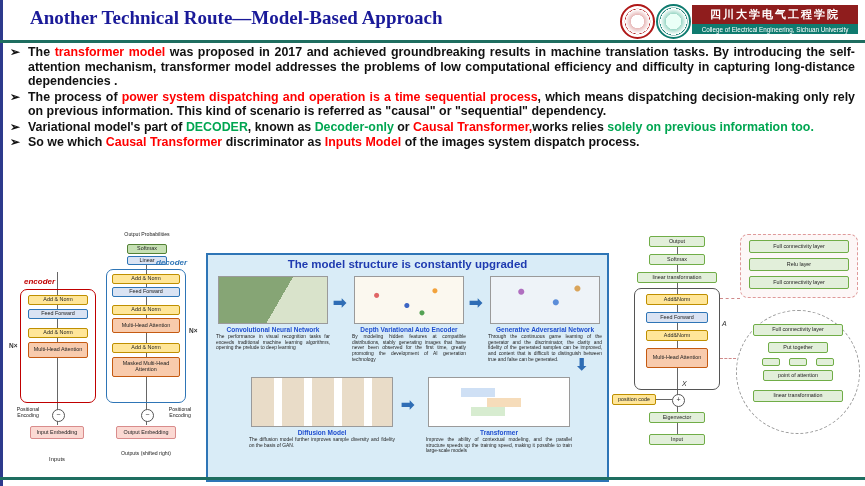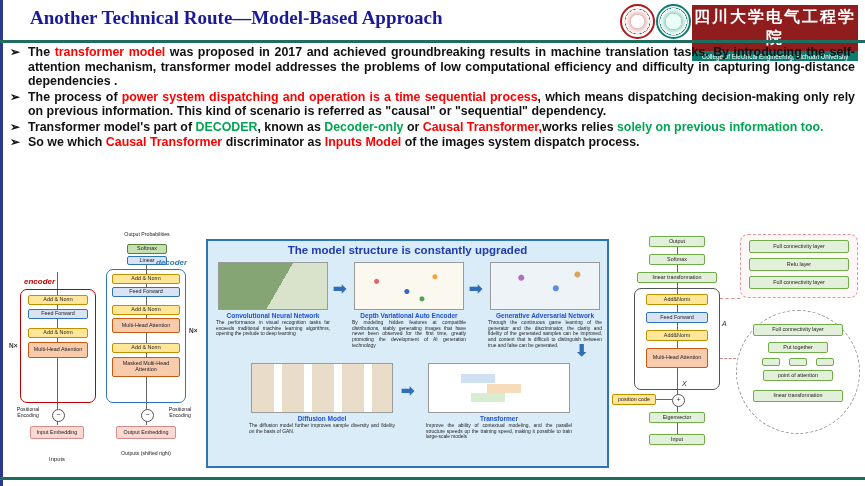--- a/index.html
+++ b/index.html
@@ -10,21 +10,21 @@
   .rule.top{top:40px;}
   .rule.bottom{top:477px;}
 
   
   .title{position:absolute;left:30px;top:7px;font-family:"Liberation Serif",serif;
          font-size:19px;font-weight:bold;color:#1a1a99;}
   .seal{position:absolute;top:4px;width:31px;height:31px;border-radius:50%;}
   .seal.red{left:620px;border:2px solid #b01818;background:radial-gradient(circle,#fff 30%,#e7b9b9 31%,#fff 55%,#b01818 56%,#fff 60%);}
   .seal.green{left:656px;border:2px solid #0f7b6f;background:radial-gradient(circle,#eafff7 35%,#9fd8c8 36%,#fff 60%,#0f7b6f 61%,#fff 66%);}
   .logo-text{position:absolute;left:692px;top:5px;width:166px;}
-  .logo-cn{background:#8f1d1d;color:#fff;font-size:16px;font-weight:bold;text-align:center;
+  .logo-cn{background:#8f1d1d;color:#fff;font-size:11px;font-weight:bold;text-align:center;
            letter-spacing:2px;padding:2px 0;}
   .logo-en{background:#0f7b6f;color:#fff;font-size:6.3px;text-align:center;padding:1.5px 0;}
 
   
   .bullets{position:absolute;left:10px;top:45px;width:845px;}
   .bullet{display:flex;gap:3px;font-weight:bold;font-size:12.4px;line-height:1.17;
           text-align:justify;color:#111;margin-bottom:1px;}
   .marker{flex:0 0 15px;font-size:12px;}
   .c-k{color:#111;} .c-r{color:#ff0000;} .c-g{color:#00a651;}
 
@@ -41,21 +41,21 @@
   .gpale {background:#e2efda;border-color:#70ad47;}
   .outline{position:absolute;border-radius:7px;box-sizing:border-box;}
   .vline{position:absolute;width:1px;background:#666;}
   .hline{position:absolute;height:1px;background:#666;}
   .dashline{position:absolute;border-top:1px dashed #cf8a8a;}
   .tiny{position:absolute;font-size:5.2px;line-height:1.1;text-align:center;color:#222;}
   .pluscirc{position:absolute;width:11px;height:11px;border:1px solid #555;border-radius:50%;
             background:#fff;font-size:7px;line-height:10px;text-align:center;color:#333;z-index:2;}
 
   
-  .upanel{position:absolute;left:206px;top:239px;width:403px;height:229px;background:#d9ecf7;
+  .upanel{position:absolute;left:206px;top:253px;width:403px;height:229px;background:#d9ecf7;
           border:2px solid #2e75b6;box-sizing:border-box;}
   .utitle{position:absolute;left:0;top:3px;width:100%;text-align:center;font-size:11.5px;
           font-weight:bold;color:#1f3bb0;}
   .uitem{position:absolute;}
   .thumb{border:1px solid #9a9a9a;margin:0 auto;background:#fff;}
   .ucap{text-align:center;font-size:6.5px;font-weight:bold;color:#1f4ecf;margin-top:2px;}
   .udesc{font-size:4.9px;color:#222;line-height:1.15;text-align:justify;margin-top:1px;padding:0 3px;}
   .flow-arrow{position:absolute;color:#2f6db5;font-size:16px;font-weight:bold;}
   .t-cnn{background:linear-gradient(120deg,#86a575 0 55%,#d9e3cb 55%);}
   .t-vae{background:radial-gradient(circle at 20% 40%,#e06666 2px,transparent 3px),
@@ -97,21 +97,21 @@
     <div class="bullet">
       <span class="marker">➢</span>
       <span class="btext"><span class="c-k">The </span><span class="c-r">transformer model</span><span class="c-k"> was proposed in 2017 and achieved groundbreaking results in machine translation tasks. By introducing the self-attention mechanism, transformer model addresses the problems of low computational efficiency and difficulty in capturing long-distance dependencies .</span></span>
     </div>
     <div class="bullet">
       <span class="marker">➢</span>
       <span class="btext"><span class="c-k">The process of </span><span class="c-r">power system dispatching and operation is a time sequential process</span><span class="c-k">, which means dispatching decision-making only rely on previous information. This kind of scenario is referred as "causal" or "sequential" dependency.</span></span>
     </div>
     <div class="bullet">
       <span class="marker">➢</span>
-      <span class="btext"><span class="c-k">Transformer model's part of </span><span class="c-g">DECODER</span><span class="c-k">, known as </span><span class="c-g">Decoder-only</span><span class="c-k"> or </span><span class="c-r">Causal Transformer,</span><span class="c-k">works relies </span><span class="c-g">solely on previous information too.</span></span>
+      <span class="btext"><span class="c-k">Variational model's part of </span><span class="c-g">DECODER</span><span class="c-k">, known as </span><span class="c-g">Decoder-only</span><span class="c-k"> or </span><span class="c-r">Causal Transformer,</span><span class="c-k">works relies </span><span class="c-g">solely on previous information too.</span></span>
     </div>
     <div class="bullet">
       <span class="marker">➢</span>
       <span class="btext"><span class="c-k">So we which </span><span class="c-r">Causal Transformer</span><span class="c-k"> discriminator as </span><span class="c-r">Inputs Model</span><span class="c-k"> of the images system dispatch process.</span></span>
     </div>
   </div>
 
   <div class="panel" style="left:8px;top:232px;width:197px;height:244px;">
     <div class="vline" style="left:49px;top:40px;height:153px;"></div>
     <div class="vline" style="left:138px;top:33px;height:160px;"></div>

